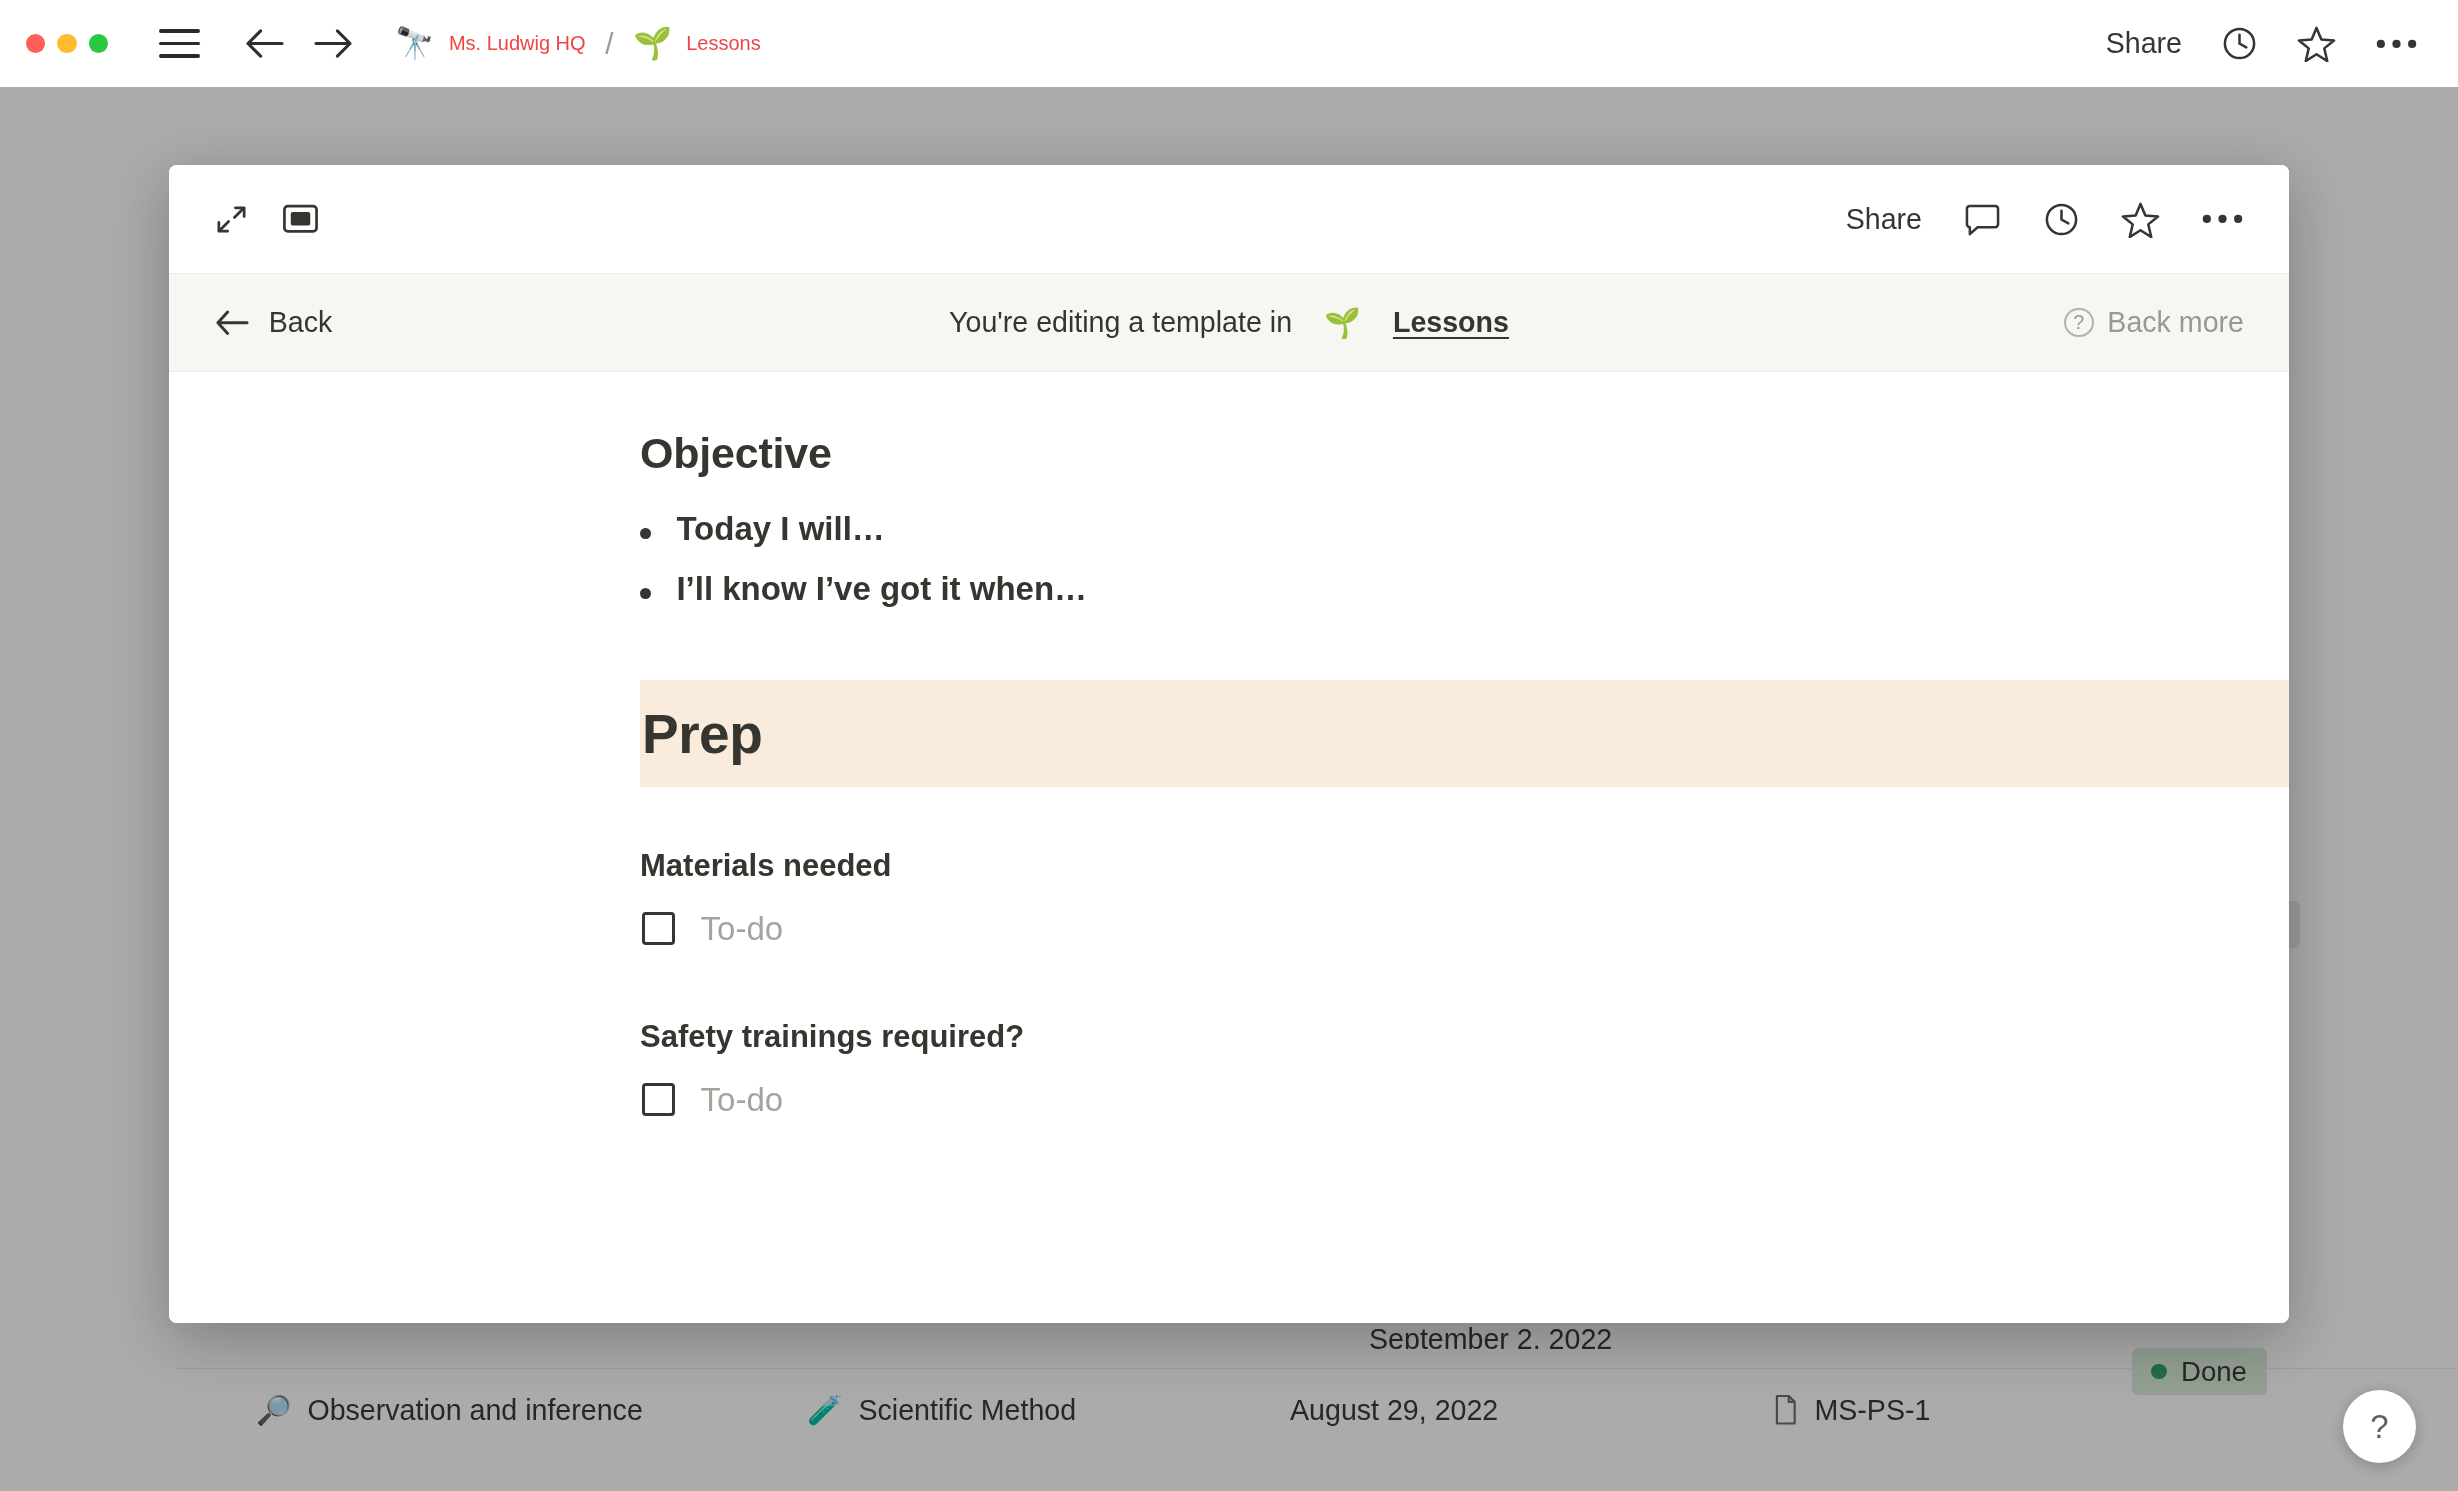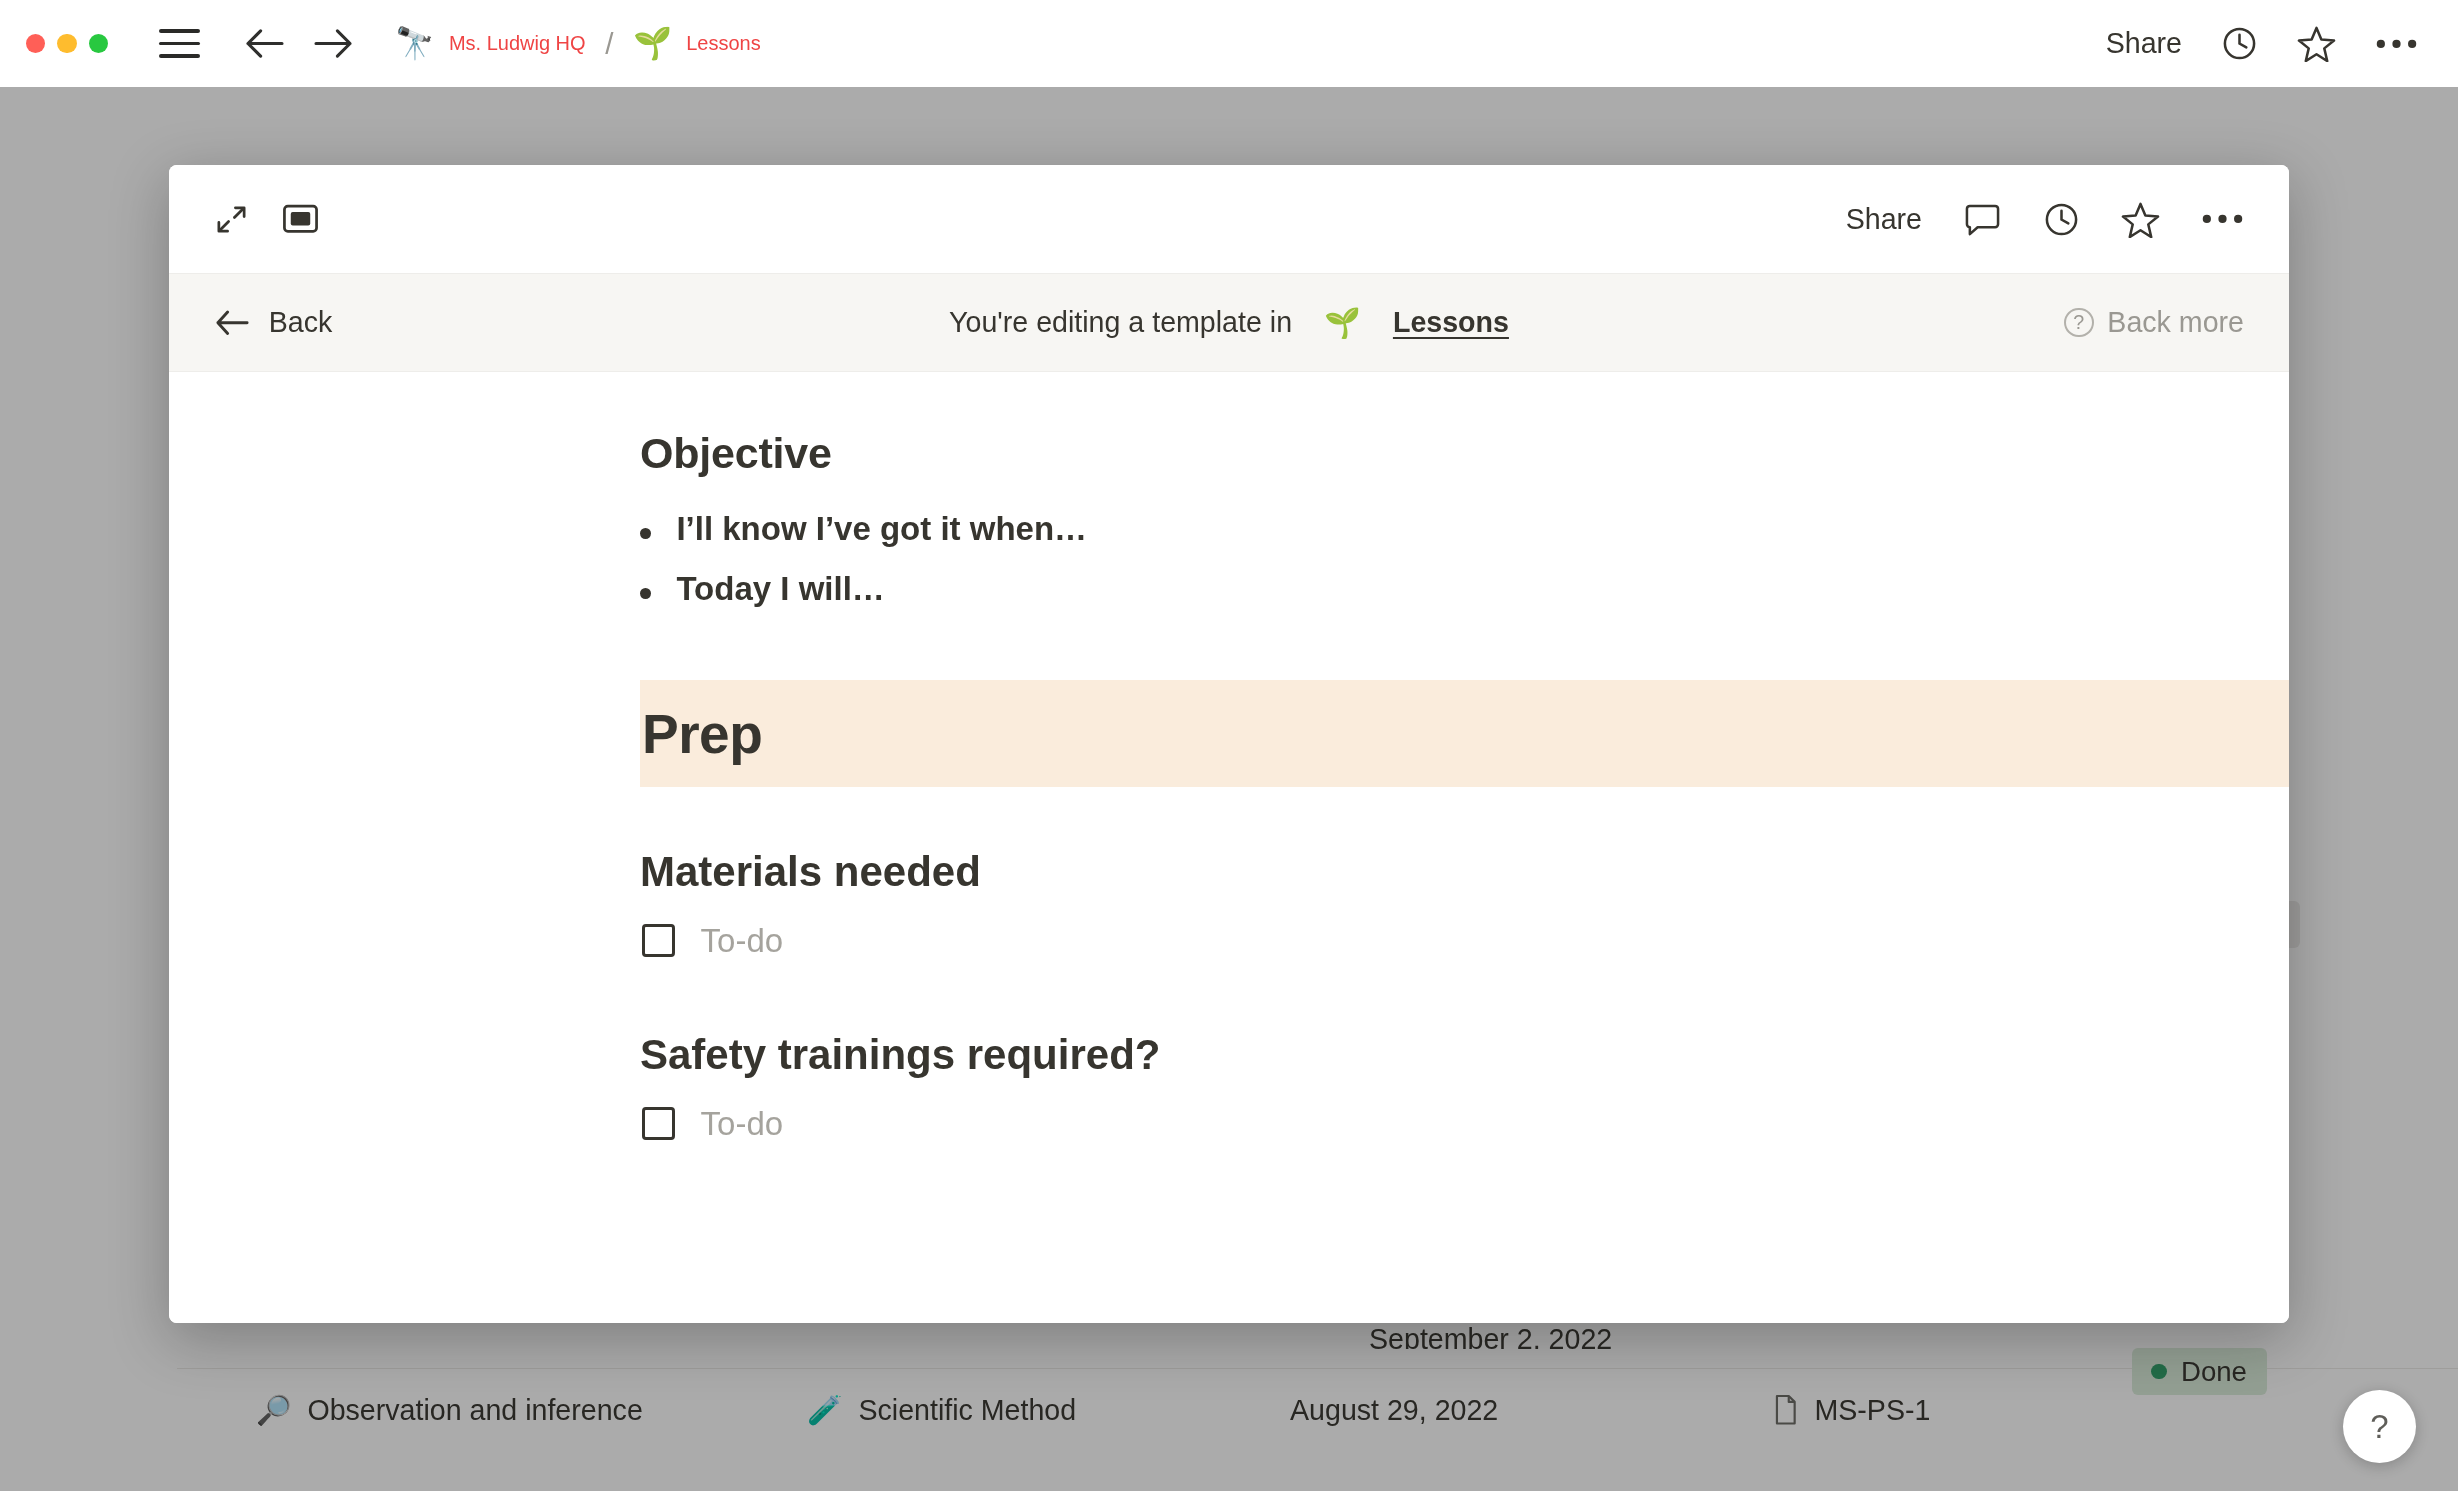--- a/index.html
+++ b/index.html
@@ -193,21 +193,21 @@
     width: 1824px;
     background: #faecdc;
     padding: 21.7px 0 21.7px 2px;
   }
   .prep-title {
     font-size: 55px; font-weight: 700; color: #37352f;
     letter-spacing: -0.5px;
   }
 
   .h-sub {
-    font-size: 42px; font-weight: 700; color: #37352f;
+    font-size: 31px; font-weight: 700; color: #37352f;
     margin-top: 61px; margin-bottom: 15.8px;
   }
   .todo {
     display: flex; align-items: center; gap: 25.6px;
     padding: 9.9px 0 9.9px 2px;
   }
   .checkbox {
     width: 33px; height: 33px; border: 3px solid #37352f; border-radius: 3.9px;
     flex: 0 0 33px;
   }
@@ -418,25 +418,25 @@
     </div>
 
     <div class="modal-body">
       <div class="doc">
 
         <div class="h-obj">Objective</div>
 
         <ul class="bullets">
           <li>
             <span class="bdot"></span>
-            <span>I’ll know I’ve got it when…</span>
+            <span>Today I will…</span>
           </li>
           <li>
             <span class="bdot"></span>
-            <span>Today I will…</span>
+            <span>I’ll know I’ve got it when…</span>
           </li>
         </ul>
 
         <div class="prep-block">
           <div class="prep-title">Prep</div>
         </div>
 
         <div class="h-sub">Materials needed</div>
         <div class="todo">
           <span class="checkbox"></span>

